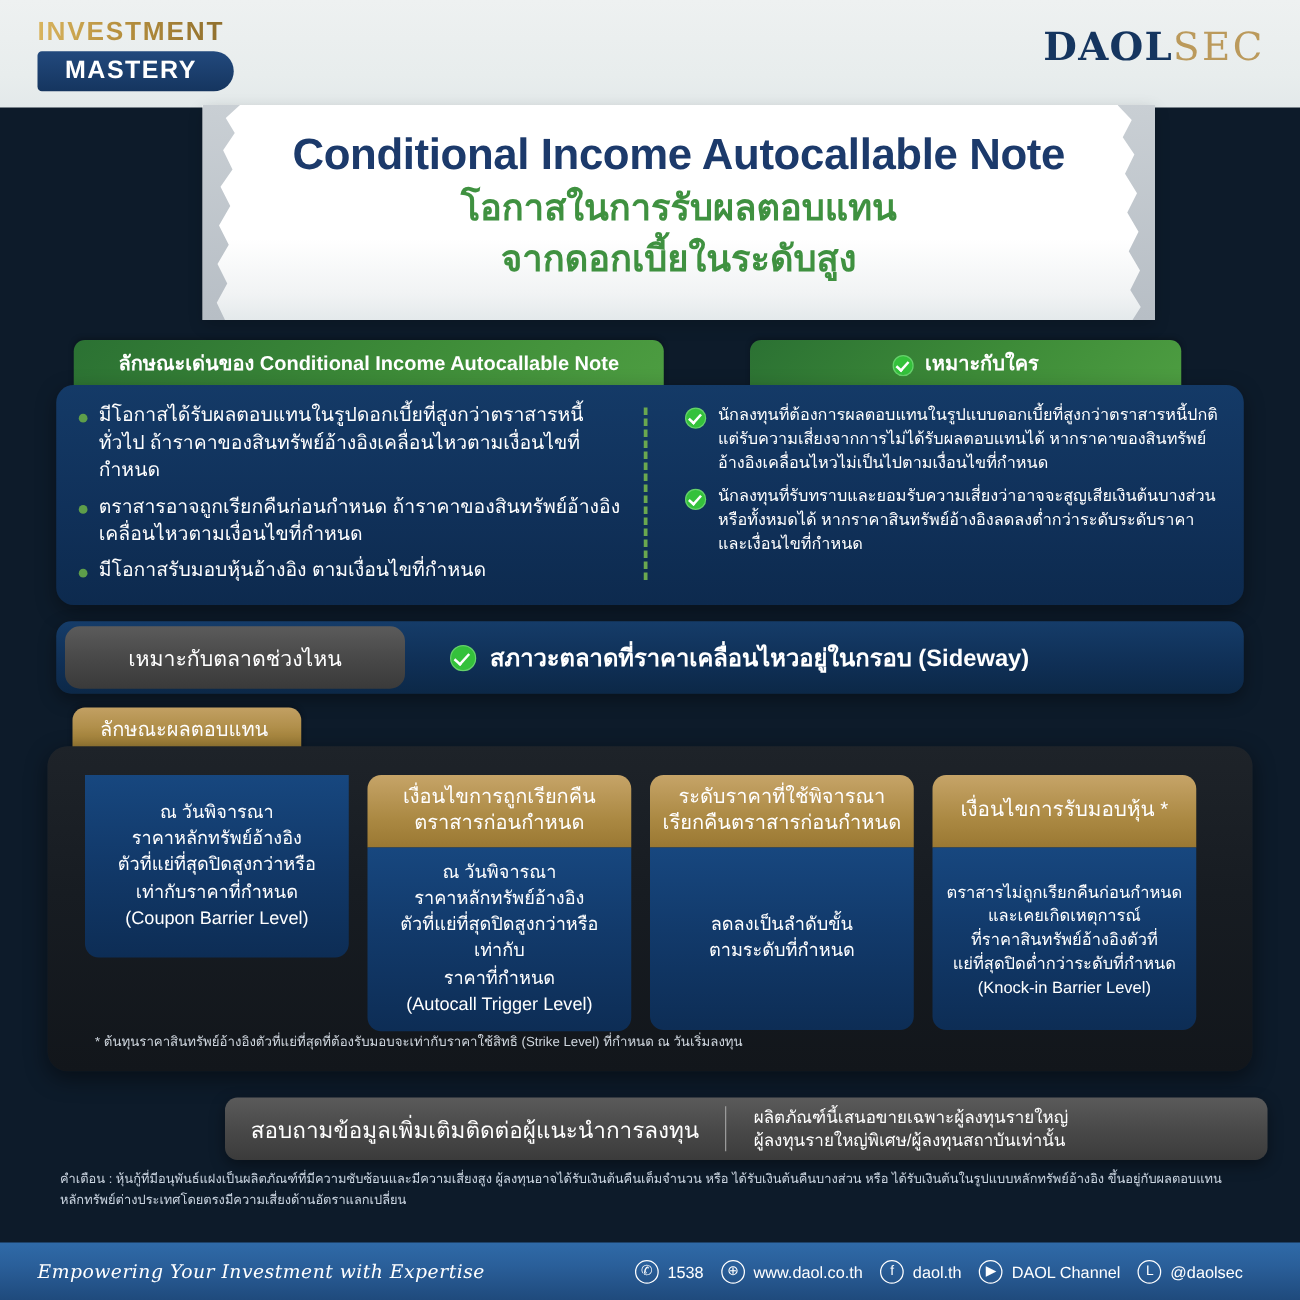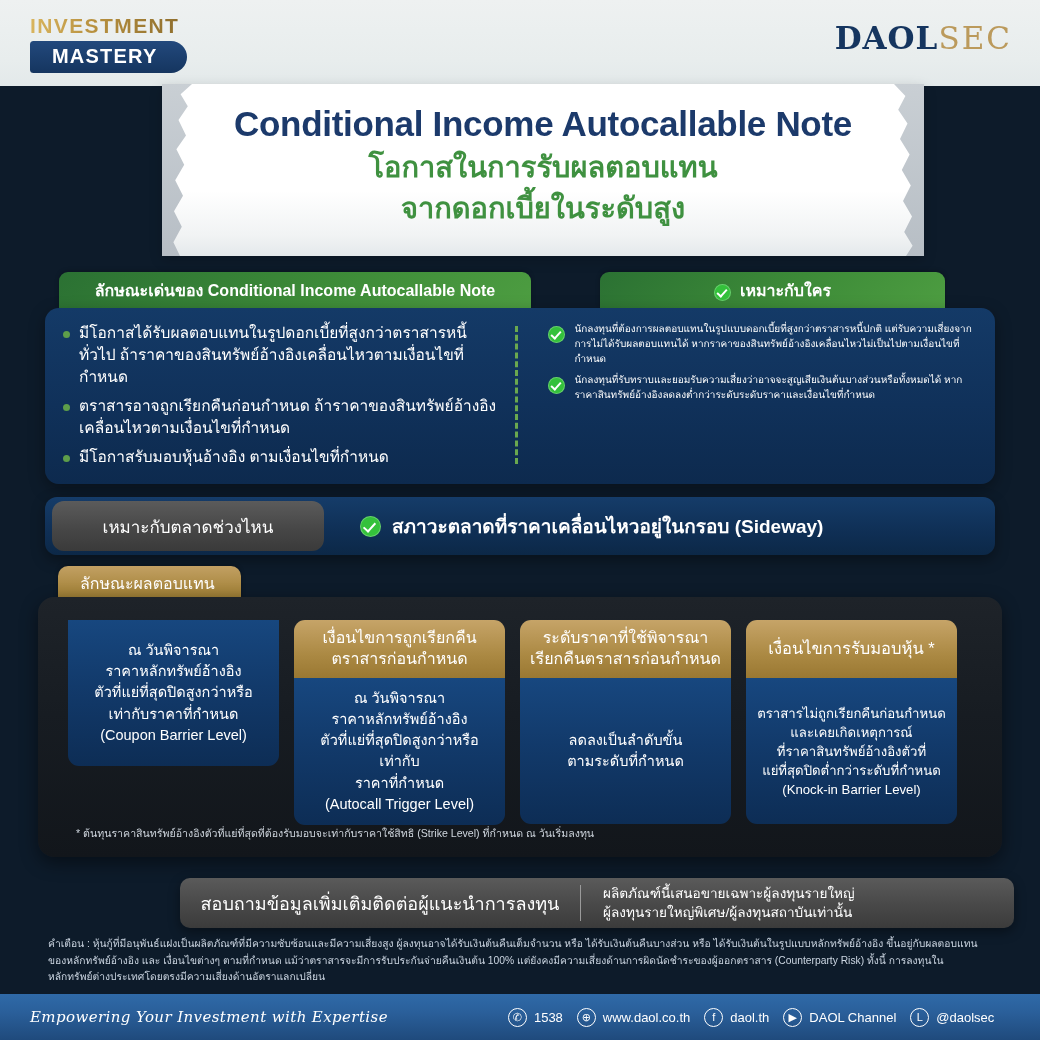--- a/index.html
+++ b/index.html
@@ -125,21 +125,21 @@
   }
   .chk::after {
     content: ""; position: absolute; left: 5px; top: 3px;
     width: 4px; height: 8px; border: solid #fff; border-width: 0 2px 2px 0;
     transform: rotate(42deg);
   }
   .btxt {
     color: #ffffff; font-size: 15.5px; line-height: 1.42;
     font-family: "Liberation Sans", sans-serif;
   }
-  .feat-col.right .btxt { font-size: 10px; line-height: 1.48; }
+  .feat-col.right .btxt { font-size: 13px; line-height: 1.48; }
 
   
   .sideway {
     position: absolute; left: 45px; top: 497px; width: 950px; height: 58px;
     background: linear-gradient(180deg,#153c69 0%,#0f2f55 60%,#0c2847 100%);
     border-radius: 12px;
     display: flex; align-items: center;
     box-shadow: 0 5px 14px rgba(0,0,0,0.35);
   }
   .sideway-pill {
@@ -345,21 +345,20 @@
     <div class="contact-left">สอบถามข้อมูลเพิ่มเติมติดต่อผู้แนะนำการลงทุน</div>
     <div class="contact-div"></div>
     <div class="contact-right">
       <div>ผลิตภัณฑ์นี้เสนอขายเฉพาะผู้ลงทุนรายใหญ่</div>
       <div>ผู้ลงทุนรายใหญ่พิเศษ/ผู้ลงทุนสถาบันเท่านั้น</div>
     </div>
   </div>
 
   <div class="disclaimer">
     <div>คำเตือน : หุ้นกู้ที่มีอนุพันธ์แฝงเป็นผลิตภัณฑ์ที่มีความซับซ้อนและมีความเสี่ยงสูง ผู้ลงทุนอาจได้รับเงินต้นคืนเต็มจำนวน หรือ ได้รับเงินต้นคืนบางส่วน หรือ ได้รับเงินต้นในรูปแบบหลักทรัพย์อ้างอิง ขึ้นอยู่กับผลตอบแทน</div>
-    <div>ของหลักทรัพย์อ้างอิง และ เงื่อนไขต่างๆ ตามที่กำหนด แม้ว่าตราสารจะมีการรับประกันจ่ายคืนเงินต้น 100% แต่ยังคงมีความเสี่ยงด้านการผิดนัดชำระของผู้ออกตราสาร (Counterparty Risk) ทั้งนี้ การลงทุนใน</div>
     <div>หลักทรัพย์ต่างประเทศโดยตรงมีความเสี่ยงด้านอัตราแลกเปลี่ยน</div>
   </div>
 
   <div class="footer">
     <div class="tagline">Empowering Your Investment with Expertise</div>
     <div class="f-items">
       <div class="f-item">
         <span class="f-ic">✆</span>
         <span>1538</span>
       </div>

